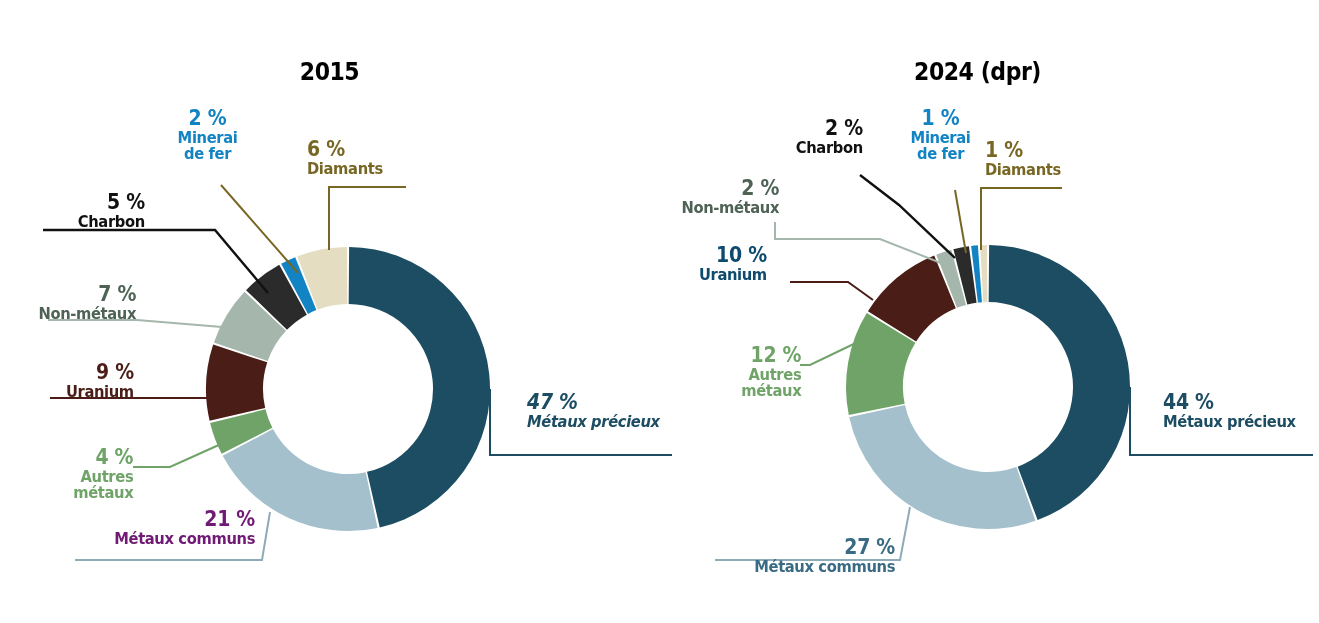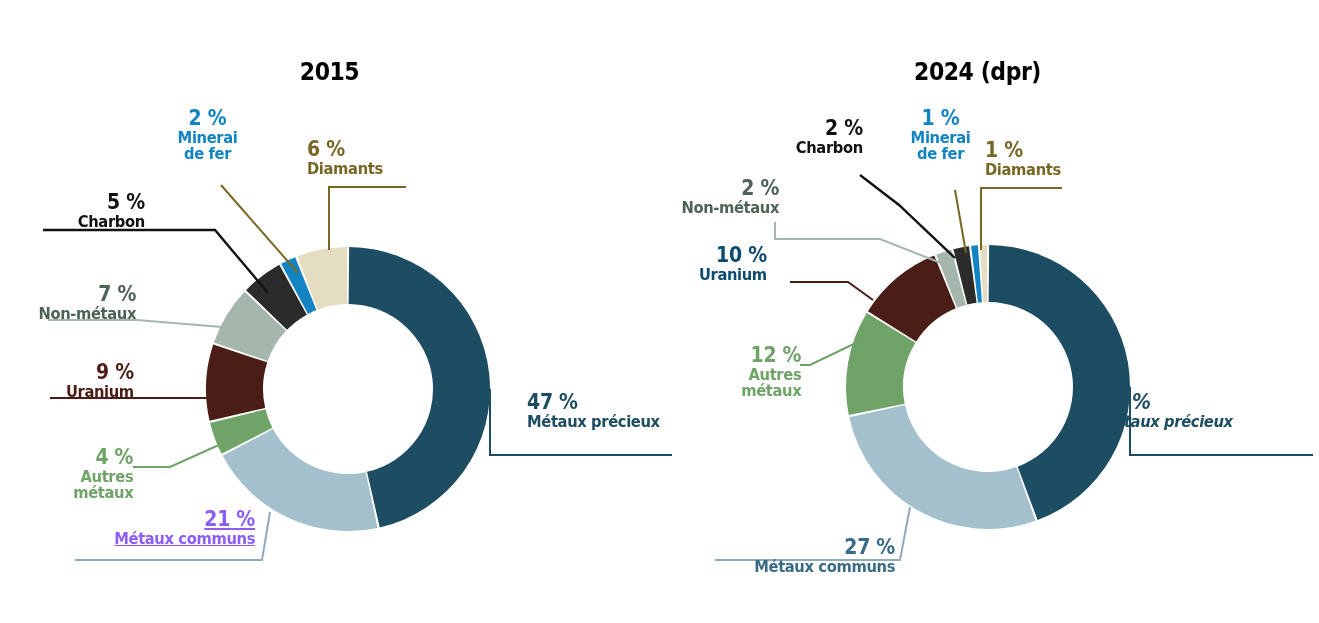--- a/index.html
+++ b/index.html
@@ -130,26 +130,26 @@
       <path stroke="#111111" stroke-width="2.4" d="M 955 258 L 899 205 L 860 175"></path>
       <path stroke="#786724" d="M 966 253 L 955 190"></path>
       <path stroke="#786724" d="M 981 250 L 981 188 L 1062 188"></path>
     </g>
   </svg>
 
   <div class="chart-panel" id="panel-2015">
     <div class="chart-title">2015</div>
   </div>
 
-  <div class="label right" style="left:527px; top:392px; color:#1d4d63;">
+  <div class="label right" style="left:527px; top:392px; color:#1d4d63;font-style:italic;">
     <span class="pct">47 %</span>
     <span class="name">Métaux précieux</span>
   </div>
 
-  <div class="label left" style="right:1064px; top:509px; color:#8b5cf6;text-decoration:underline;">
+  <div class="label left" style="right:1064px; top:509px; color:#701a75;">
     <span class="pct">21 %</span>
     <span class="name">Métaux communs</span>
   </div>
 
   <div class="label left" style="right:1186px; top:447px; color:#6fa368;">
     <span class="pct">4 %</span>
     <span class="name">Autres</span>
     <span class="name">métaux</span>
   </div>
 
@@ -176,21 +176,21 @@
 
   <div class="label right" style="left:307px; top:139px; color:#786724;">
     <span class="pct">6 %</span>
     <span class="name">Diamants</span>
   </div>
 
   <div class="chart-panel" id="panel-2024">
     <div class="chart-title">2024 (dpr)</div>
   </div>
 
-  <div class="label right" style="left:1100px; top:392px; color:#1d4d63;font-style:italic;">
+  <div class="label right" style="left:1163px; top:392px; color:#1d4d63;">
     <span class="pct">44 %</span>
     <span class="name">Métaux précieux</span>
   </div>
 
   <div class="label left" style="right:424px; top:509px; color:#3a6b84;margin-top:28px;">
     <span class="pct">27 %</span>
     <span class="name">Métaux communs</span>
   </div>
 
   <div class="label left" style="right:518px; top:345px; color:#6fa368;margin-left:28px;">

